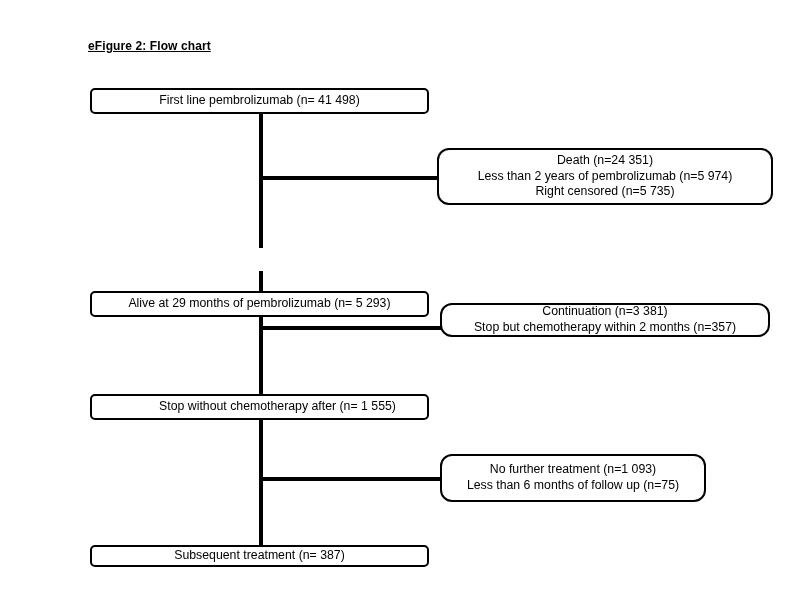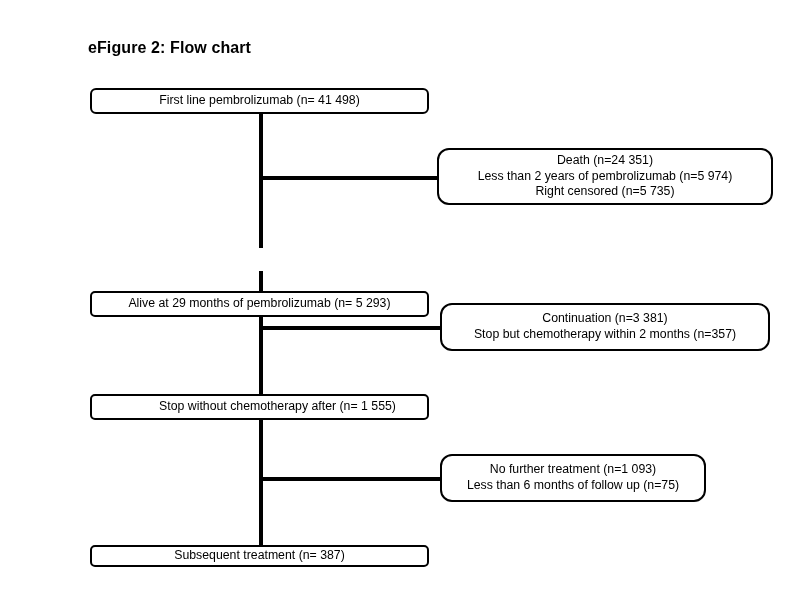--- a/index.html
+++ b/index.html
@@ -13,24 +13,25 @@
     position: relative;
     font-family: "Liberation Sans", sans-serif;
     color: #000000;
     overflow: hidden;
   }
 
   #figure-title {
     position: absolute;
     left: 88px;
     top: 39px;
-    font-size: 16px;
+    font-size: 12px;
     font-weight: bold;
     letter-spacing: 0.1px;
     white-space: nowrap;
+    text-decoration: underline;
   }
 
   .flow-canvas {
     position: absolute;
     left: 0;
     top: 0;
     width: 800px;
     height: 594px;
   }
 
@@ -83,35 +84,35 @@
 <div class="flow-canvas">
 
   <div class="trunk" style="top:113px;height:135px;"></div>
   <div class="trunk" style="top:271px;height:127px;"></div>
   <div class="trunk" style="top:420px;height:128px;"></div>
 
   <div class="branch" style="top:176px;width:180px;"></div>
   <div class="branch" style="top:326px;width:183px;"></div>
   <div class="branch" style="top:477px;width:183px;"></div>
 
-  <div class="node main" style="top:88px;height:26px;border-radius:6px;">
+  <div class="node main" style="top:88px;height:26px;">
     <span class="line">First line pembrolizumab (n= 41 498)</span>
   </div>
 
   <div class="node side" style="left:437px;top:148px;width:336px;height:57px;">
     <span class="line">Death (n=24 351)</span>
     <span class="line">Less than 2 years of pembrolizumab (n=5 974)</span>
     <span class="line">Right censored (n=5 735)</span>
   </div>
 
   <div class="node main" style="top:245px;height:26px;margin-top:46px;">
     <span class="line">Alive at 29 months of pembrolizumab (n= 5 293)</span>
   </div>
 
-  <div class="node side" style="left:440px;top:303px;width:330px;height:48px;">
+  <div class="node side" style="left:440px;top:303px;width:330px;height:34px;">
     <span class="line">Continuation (n=3 381)</span>
     <span class="line">Stop but chemotherapy within 2 months (n=357)</span>
   </div>
 
   <div class="node main" style="top:394px;height:26px;padding-left:36px;">
     <span class="line">Stop without chemotherapy after (n= 1 555)</span>
   </div>
 
   <div class="node side" style="left:440px;top:454px;width:266px;height:48px;">
     <span class="line">No further treatment (n=1 093)</span>

